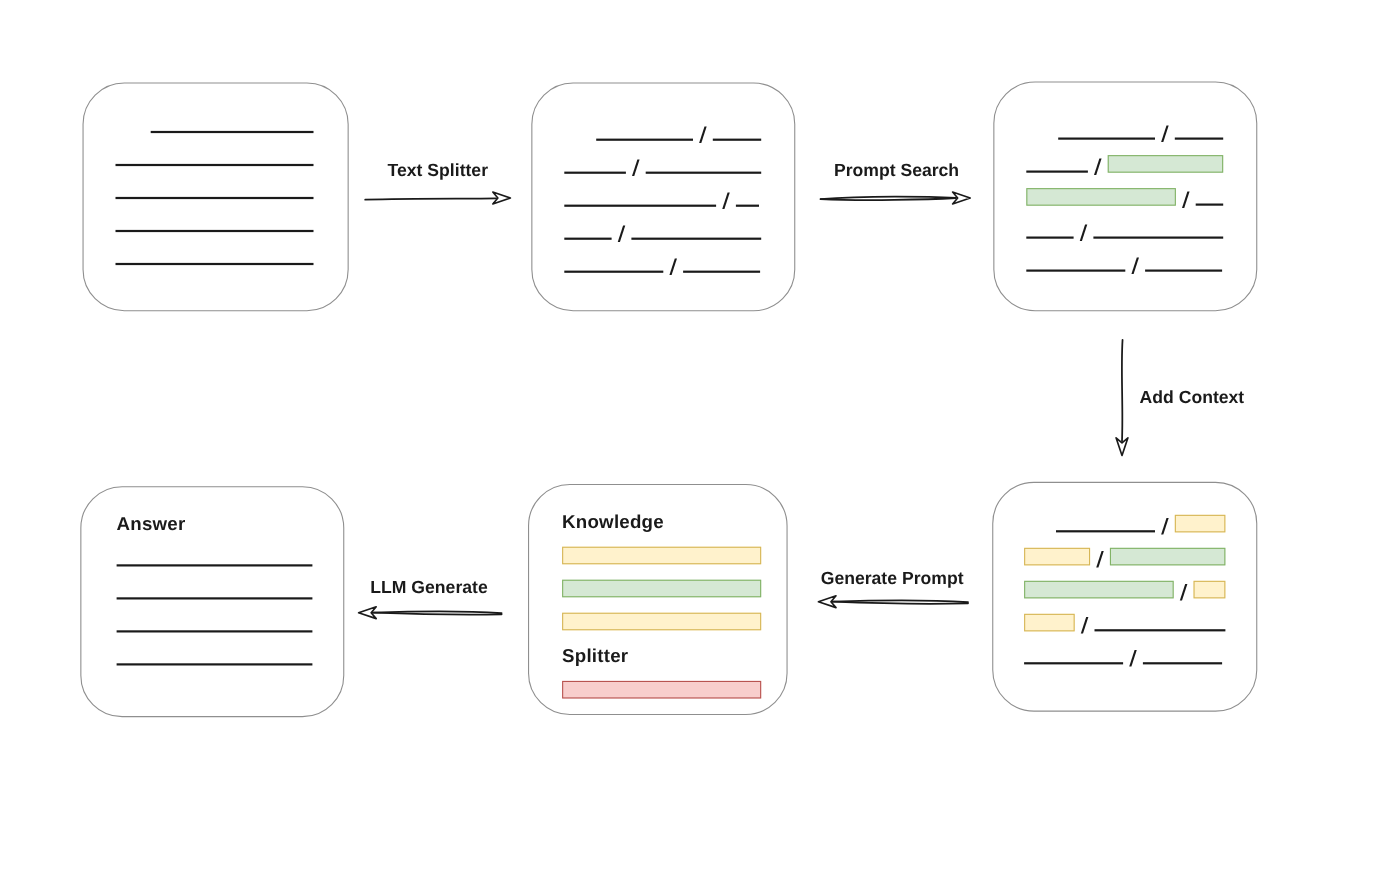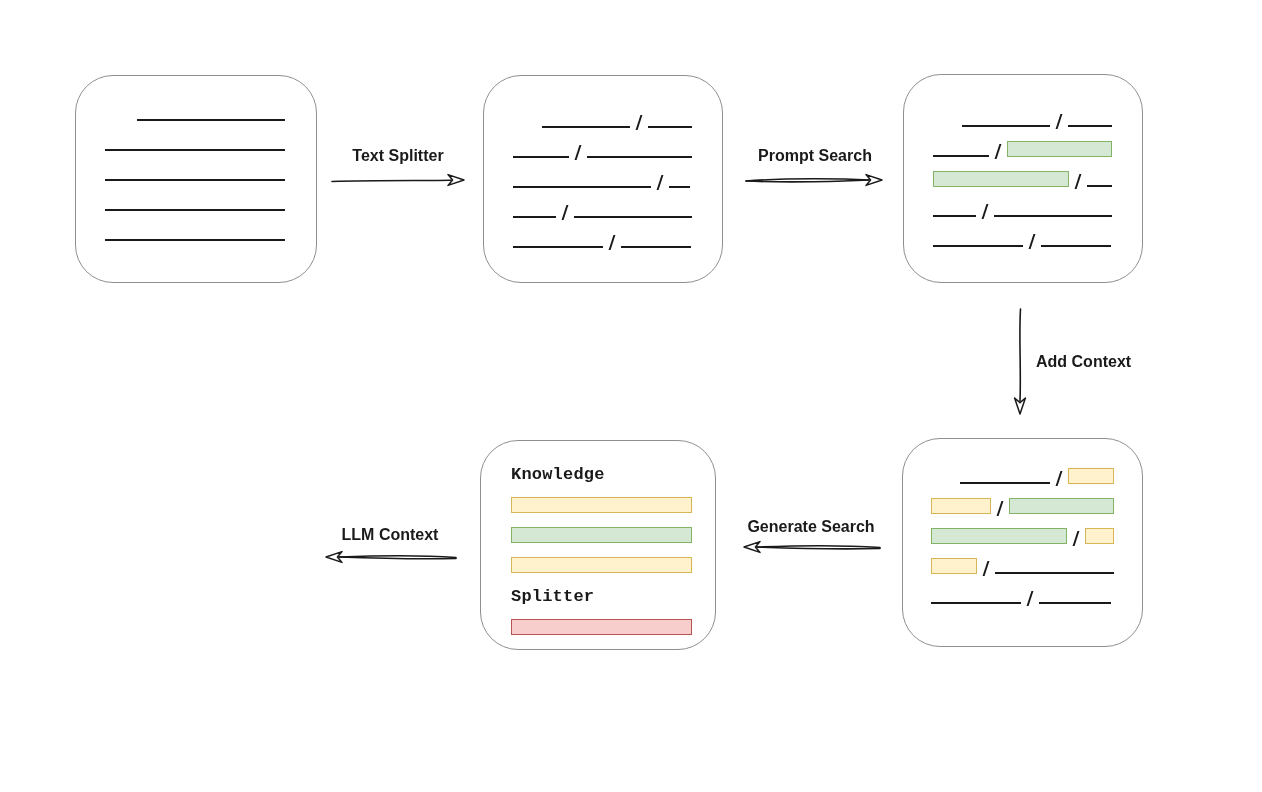--- a/index.html
+++ b/index.html
@@ -168,67 +168,84 @@
           <span class="seg seg-line" style="width: 120px;"></span>
         </div>
         <div class="row">
           <span class="seg seg-line" style="width: 90px;"></span>
           <span class="slash"></span>
           <span class="seg seg-line" style="width: 72px;"></span>
         </div>
       </div>
   </div>
 
-  <div class="box" style="left:480px; top:440px; width:236px; height:210px;font-family:Liberation Mono, monospace;">
+  <div class="box" style="left:480px; top:440px; width:236px; height:210px;">
     <div class="box-content c-prompt">
         <div class="row-title">Knowledge</div>
         <div class="row">
           <span class="seg seg-yellow" style="width: 183px;"></span>
         </div>
         <div class="row">
           <span class="seg seg-green" style="width: 183px;"></span>
         </div>
         <div class="row">
           <span class="seg seg-yellow" style="width: 183px;"></span>
         </div>
         <div class="row-title">Splitter</div>
         <div class="row">
           <span class="seg seg-red" style="width: 183px;"></span>
         </div>
       </div>
   </div>
 
+  <div class="box" style="left:73px; top:442px; width:240px; height:210px;">
+    <div class="box-content c-answer">
+        <div class="row-title">Answer</div>
+        <div class="row">
+          <span class="seg seg-line" style="width: 180px;"></span>
+        </div>
+        <div class="row">
+          <span class="seg seg-line" style="width: 180px;"></span>
+        </div>
+        <div class="row">
+          <span class="seg seg-line" style="width: 180px;"></span>
+        </div>
+        <div class="row">
+          <span class="seg seg-line" style="width: 180px;"></span>
+        </div>
+      </div>
+  </div>
 
   <div class="arrow-label" style="left:330px; top:147px; width:136px;text-align:center;">Text Splitter</div>
   <svg class="arrow-svg" style="left:330px; top:171px;" width="136" height="18" viewBox="0 0 136 18">
     <path class="astroke" d="M2 10.5 C 45 9, 95 9.8, 121 9.3"></path>
     <path class="ahead" d="M134 9 L118 3.6 L122.6 9 L118 14.4 Z"></path>
   </svg>
 
   <div class="arrow-label" style="left:744px; top:147px; width:142px;">Prompt Search</div>
   <svg class="arrow-svg" style="left:744px; top:171px;" width="140" height="18" viewBox="0 0 140 18">
     <path class="astroke" d="M2 10 C 42 6.8, 100 7.6, 125 9"></path>
     <path class="astroke" d="M2 10 C 42 11.8, 100 10.4, 125 9"></path>
     <path class="ahead" d="M138 9 L122 3.6 L126.6 9 L122 14.4 Z"></path>
   </svg>
 
   <svg class="arrow-svg" style="left:1011px; top:307px;" width="18" height="110" viewBox="0 0 18 110">
     <path class="astroke" d="M9.5 2 C 7.8 30, 10.2 62, 9 94"></path>
     <path class="ahead" d="M9 107 L3.6 91 L9 95.6 L14.4 91 Z"></path>
   </svg>
   <div class="arrow-label" style="left:1036px; top:353px; text-align:right;">Add Context</div>
 
-  <div class="arrow-label" style="left:740px; top:518px; width:142px;">Generate Search</div>
+  <div class="arrow-label" style="left:740px; top:518px; width:142px;">Generate Prompt</div>
   <svg class="arrow-svg" style="left:740px; top:538px;" width="142" height="18" viewBox="0 0 142 18">
     <path class="astroke" d="M140 9.5 C 100 6.8, 48 7.8, 17 9"></path>
     <path class="astroke" d="M140 10.5 C 100 11.4, 48 10.2, 17 9"></path>
     <path class="ahead" d="M4 9 L20 3.6 L15.4 9 L20 14.4 Z"></path>
   </svg>
 
-  <div class="arrow-label" style="left:328px; top:526px; width:124px;">LLM Context</div>
+  <div class="arrow-label" style="left:328px; top:526px; width:124px;">LLM Generate</div>
   <svg class="arrow-svg" style="left:322px; top:548px;" width="136" height="18" viewBox="0 0 136 18">
     <path class="astroke" d="M134 9.5 C 98 7, 45 8, 17 9"></path>
     <path class="astroke" d="M134 10.5 C 98 11.2, 45 10, 17 9"></path>
     <path class="ahead" d="M4 9 L20 3.6 L15.4 9 L20 14.4 Z"></path>
   </svg>
 
 
 </div>
 
 </body></html>

